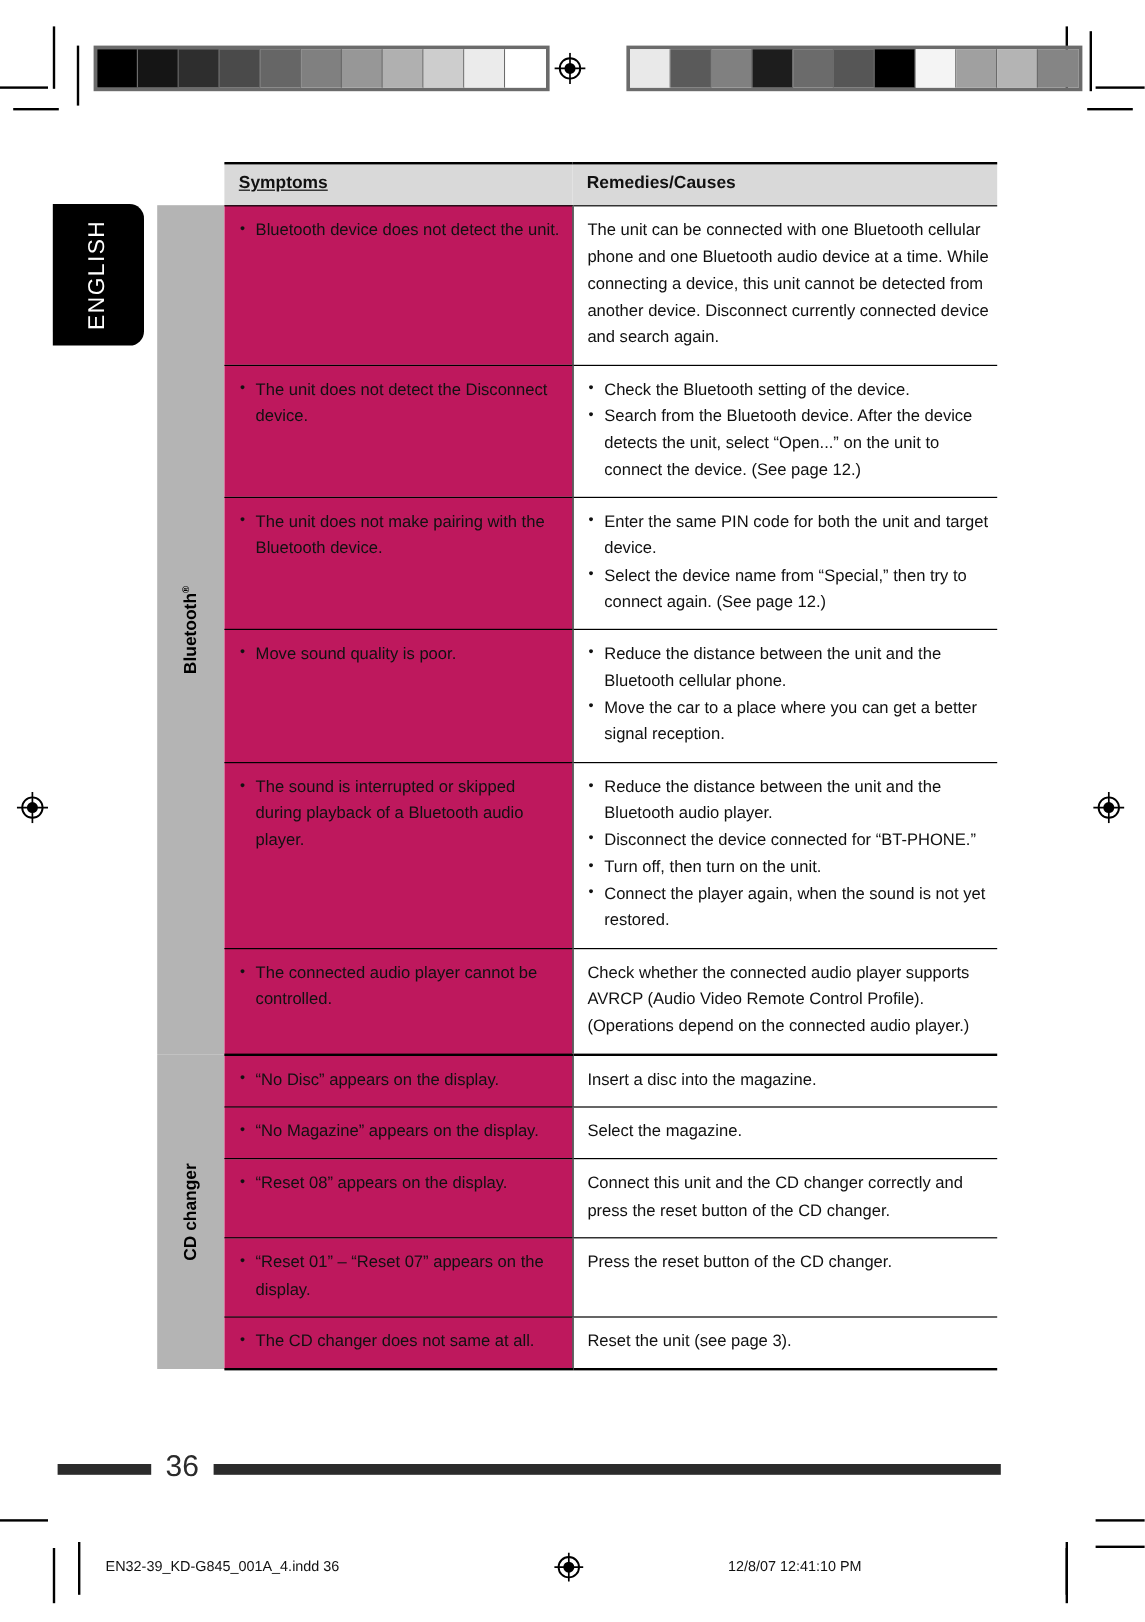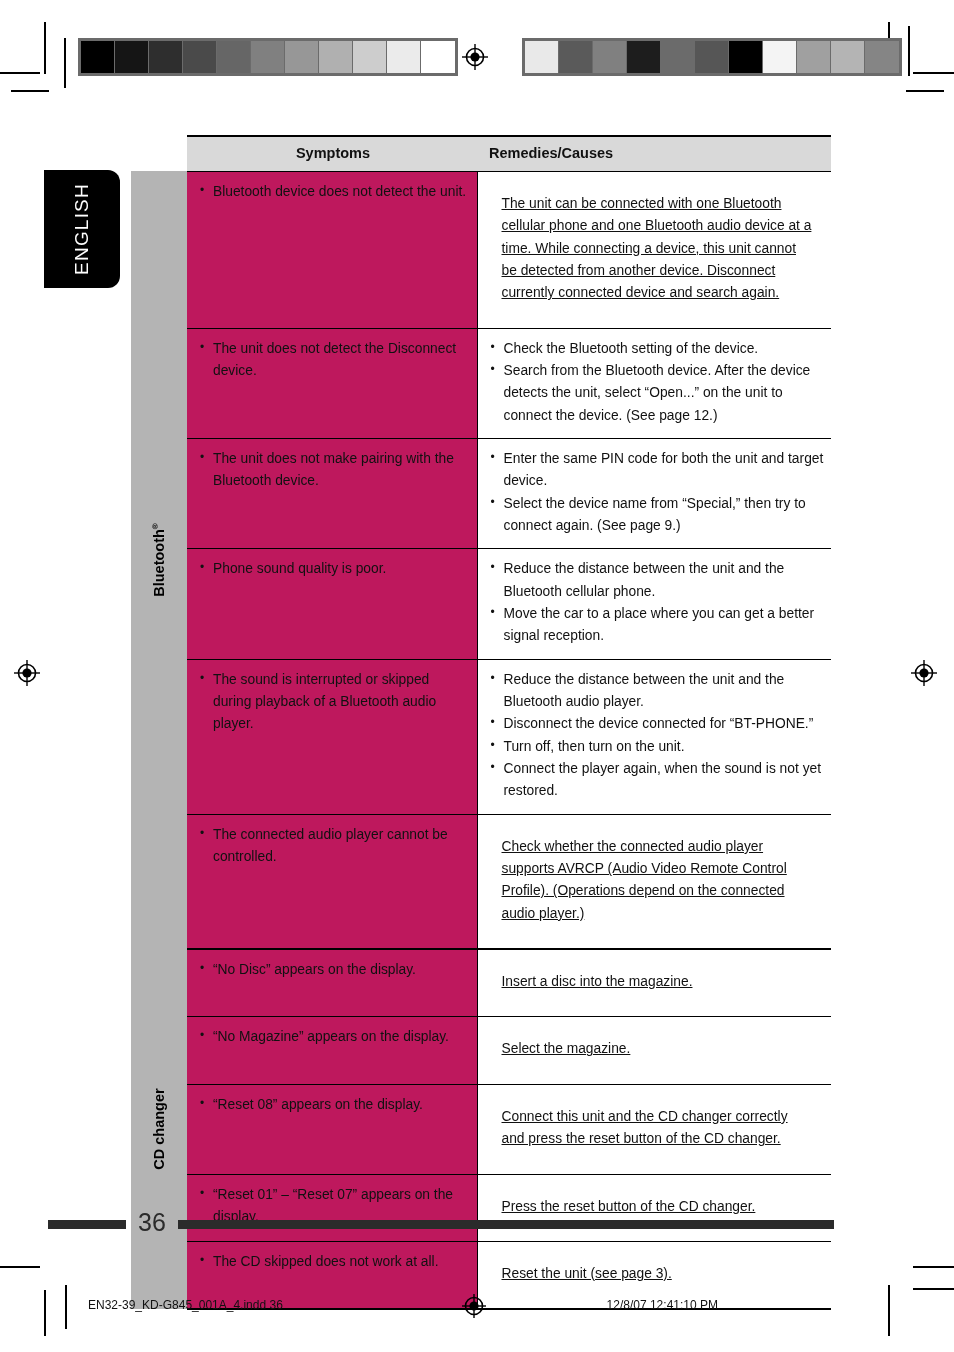--- a/index.html
+++ b/index.html
@@ -159,21 +159,21 @@
     margin: 0 0 0 0;
   }
   ul.bl li + li { margin-top: 0; }
   ul.bl li:before {
     content: "\2022";
     position: absolute;
     left: 1px;
     top: 0;
     font-size: 12px;
   }
-  p.pl { margin: 12px; text-decoration: underline; }
+  p.pl { margin: 0; }
 
   
   .pagefoot {
     position: absolute;
     left: 48px;
     top: 1212px;
     width: 786px;
     display: flex;
     align-items: center;
   }
@@ -313,21 +313,21 @@
 <div class="table-wrap">
   <table class="tbl">
     <colgroup>
       <col style="width:56px">
       <col style="width:290px">
       <col style="width:354px">
     </colgroup>
     <tbody id="tbody-root">
         <tr>
           <td class="band empty"></td>
-          <th class="hdr-symp" style="text-align: center;">Symptoms</th>
+          <th class="hdr-symp" style="text-align: left; text-decoration: underline;">Symptoms</th>
           <th class="hdr-rem" style="text-align: left;">Remedies/Causes</th>
         </tr>
         <tr>
           <td class="band" rowspan="6">
             <div class="bandlabel">Bluetooth<sup>®</sup></div>
           </td>
           <td class="c-symp">
             <div class="cell-text">
               <ul class="bl">
                 <li>Bluetooth device does not detect the unit.</li>
@@ -362,30 +362,30 @@
             <div class="cell-text">
               <ul class="bl">
                 <li>The unit does not make pairing with the Bluetooth device.</li>
               </ul>
             </div>
           </td>
           <td class="c-rem">
             <div class="cell-text">
               <ul class="bl">
                 <li>Enter the same PIN code for both the unit and target device.</li>
-                <li>Select the device name from “Special,” then try to connect again. (See page 9.)</li>
-              </ul>
-            </div>
-          </td>
-        </tr>
-        <tr>
-          <td class="c-symp">
-            <div class="cell-text">
-              <ul class="bl">
-                <li>Phone sound quality is poor.</li>
+                <li>Select the device name from “Special,” then try to connect again. (See page 12.)</li>
+              </ul>
+            </div>
+          </td>
+        </tr>
+        <tr>
+          <td class="c-symp">
+            <div class="cell-text">
+              <ul class="bl">
+                <li>Move sound quality is poor.</li>
               </ul>
             </div>
           </td>
           <td class="c-rem">
             <div class="cell-text">
               <ul class="bl">
                 <li>Reduce the distance between the unit and the Bluetooth cellular phone.</li>
                 <li>Move the car to a place where you can get a better signal reception.</li>
               </ul>
             </div>
@@ -480,21 +480,21 @@
           <td class="c-rem">
             <div class="cell-text">
               <p class="pl">Press the reset button of the CD changer.</p>
             </div>
           </td>
         </tr>
         <tr class="lastrow">
           <td class="c-symp">
             <div class="cell-text">
               <ul class="bl">
-                <li>The CD skipped does not work at all.</li>
+                <li>The CD changer does not same at all.</li>
               </ul>
             </div>
           </td>
           <td class="c-rem">
             <div class="cell-text">
               <p class="pl">Reset the unit (see page 3).</p>
             </div>
           </td>
         </tr>
       </tbody>

